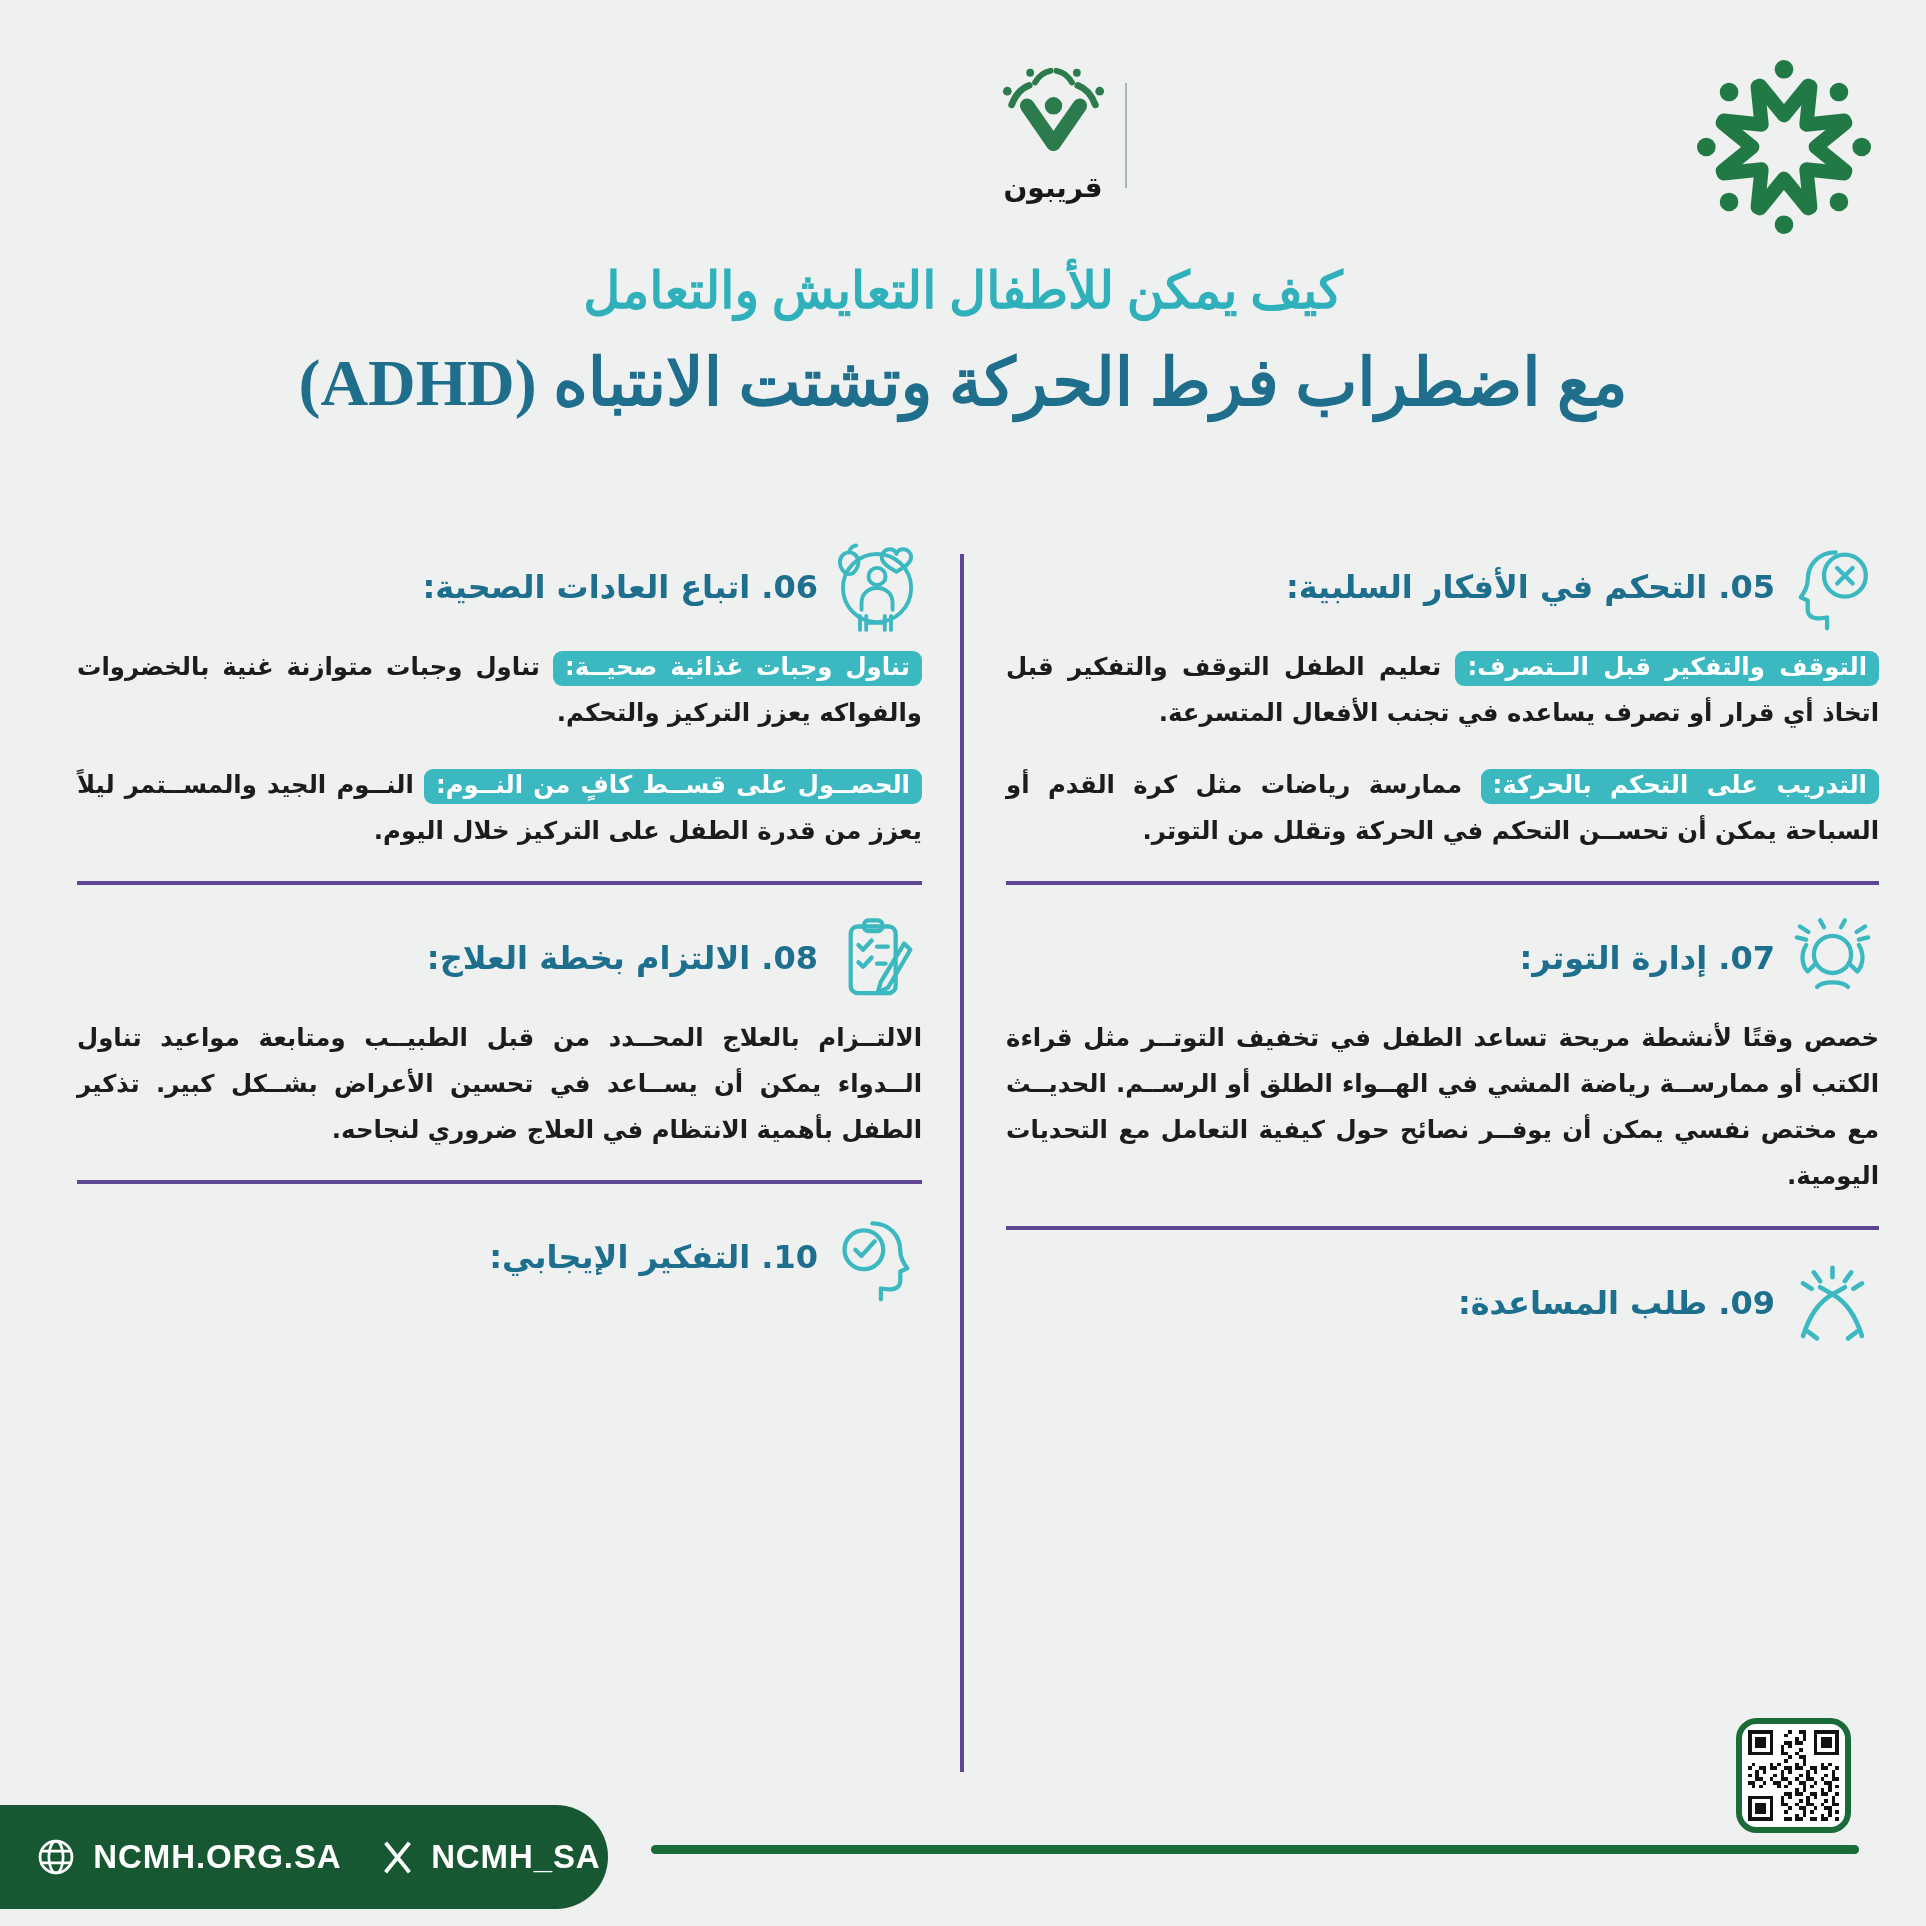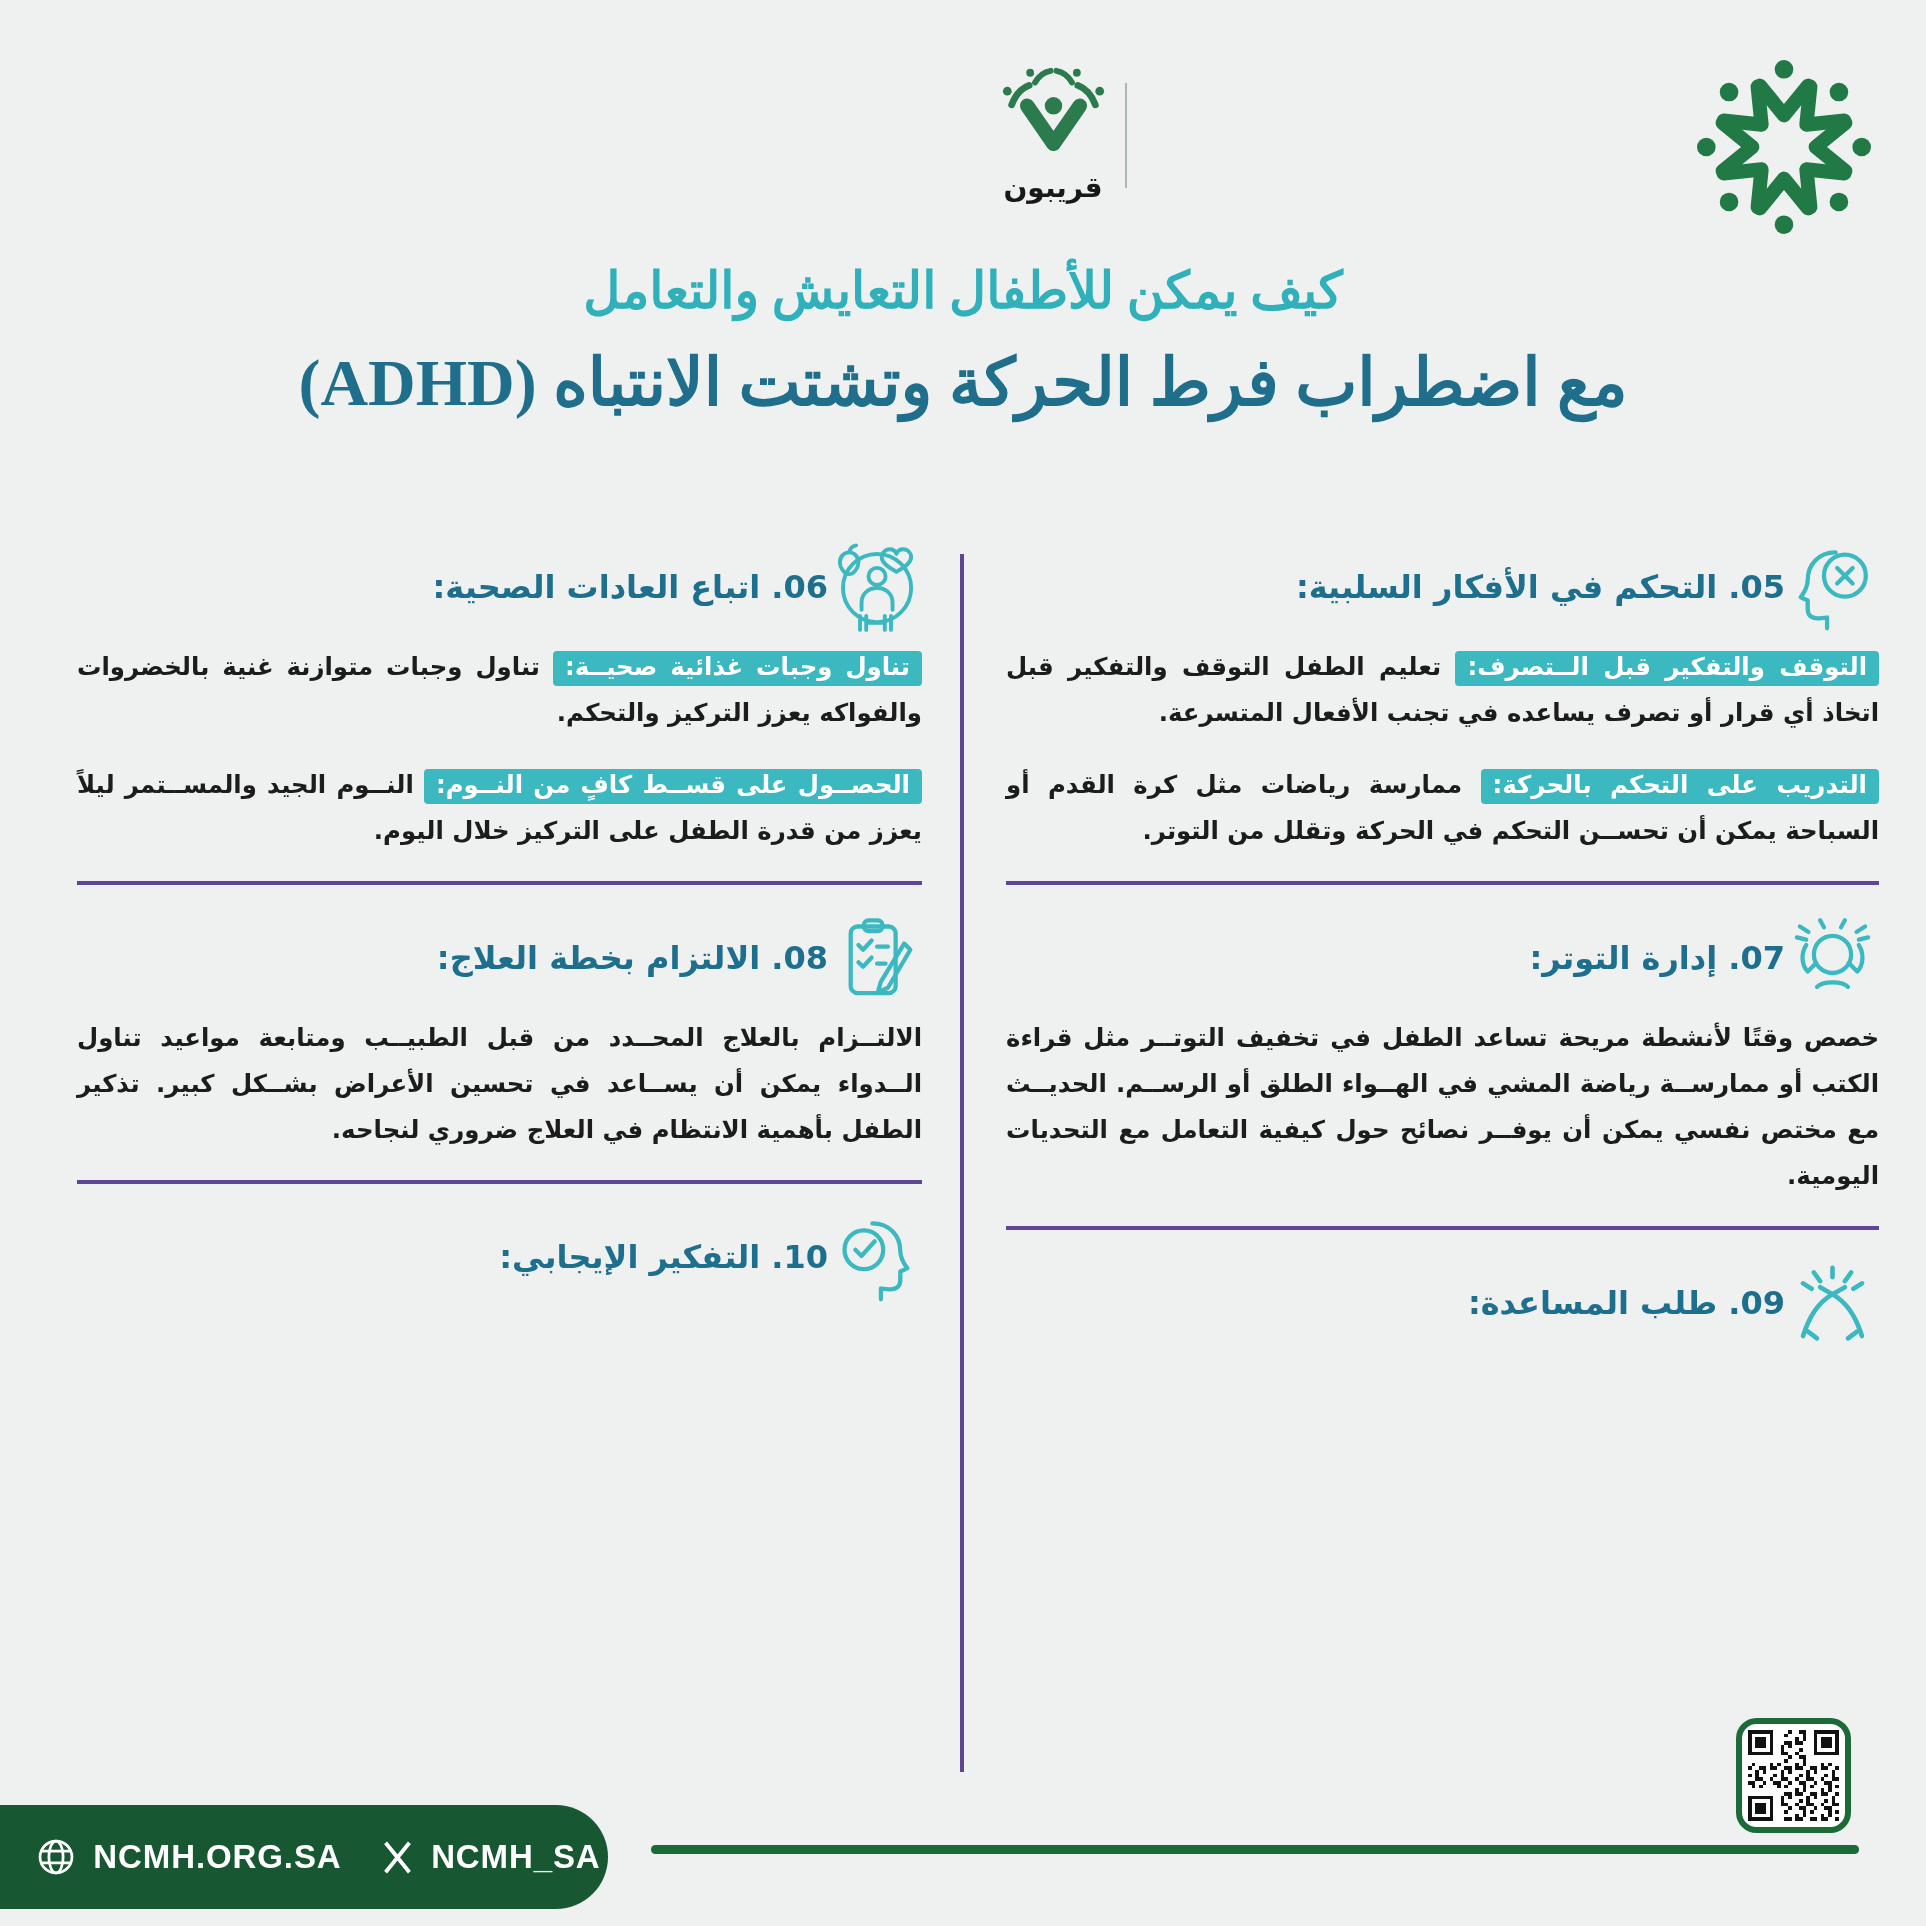--- a/index.html
+++ b/index.html
@@ -27,27 +27,27 @@
   .title{position:absolute;top:259px;left:0;right:0;text-align:center;direction:rtl;font-weight:bold;margin:2px;font-family:Liberation Serif, serif;}
   .title .t1{display:block;font-size:51px;color:#2fb0ba;margin-bottom:24px;}
   .title .t2{display:block;font-size:66px;color:#1e6e8c;}
 
   
   .col{position:absolute;top:540px;direction:rtl;}
   .col-right{right:47px;width:873px;}
   .col-left{left:77px;width:845px;}
   .v-divider{position:absolute;left:960px;top:554px;width:4.3px;height:1218px;background:#5e4694;}
 
-  .sec-head{display:flex;align-items:center;gap:1px;margin-bottom:6px;}
+  .sec-head{display:flex;align-items:center;gap:11px;margin-bottom:6px;}
   .sec-icon svg{width:93px;height:93px;display:block;}
   .sec-title{font-size:32px;font-weight:bold;color:#1e6f8e;margin:0;}
   .sec-p{font-size:24.4px;line-height:46px;font-weight:bold;color:#1c1c1c;
          margin:11px 0 26px;text-align:justify;}
   .sec-p:last-child{margin-bottom:0;}
-  .hl{background:#3bb8c0;color:#ffffff;border-radius:4px;padding:0.9px 12px 5.1px;
+  .hl{background:#3bb8c0;color:#ffffff;border-radius:9px;padding:0.9px 12px 5.1px;
       box-decoration-break:clone;-webkit-box-decoration-break:clone;}
   .h-divider{height:4.3px;background:#5e4694;margin:26.5px 0;}
 
   
   .footer-bar{position:absolute;left:-39px;top:1805px;width:647px;height:104px;
       background:#175731;border-radius:0 52px 52px 0;
       display:flex;align-items:center;gap:16.3px;box-sizing:border-box;padding-left:74px;
       color:#fff;font-family:"Liberation Sans", sans-serif;font-weight:bold;}
   .footer-bar .site,.footer-bar .handle{font-size:33px;letter-spacing:0.9px;}
   .footer-bar .globe svg{width:42px;height:42px;display:block;}

